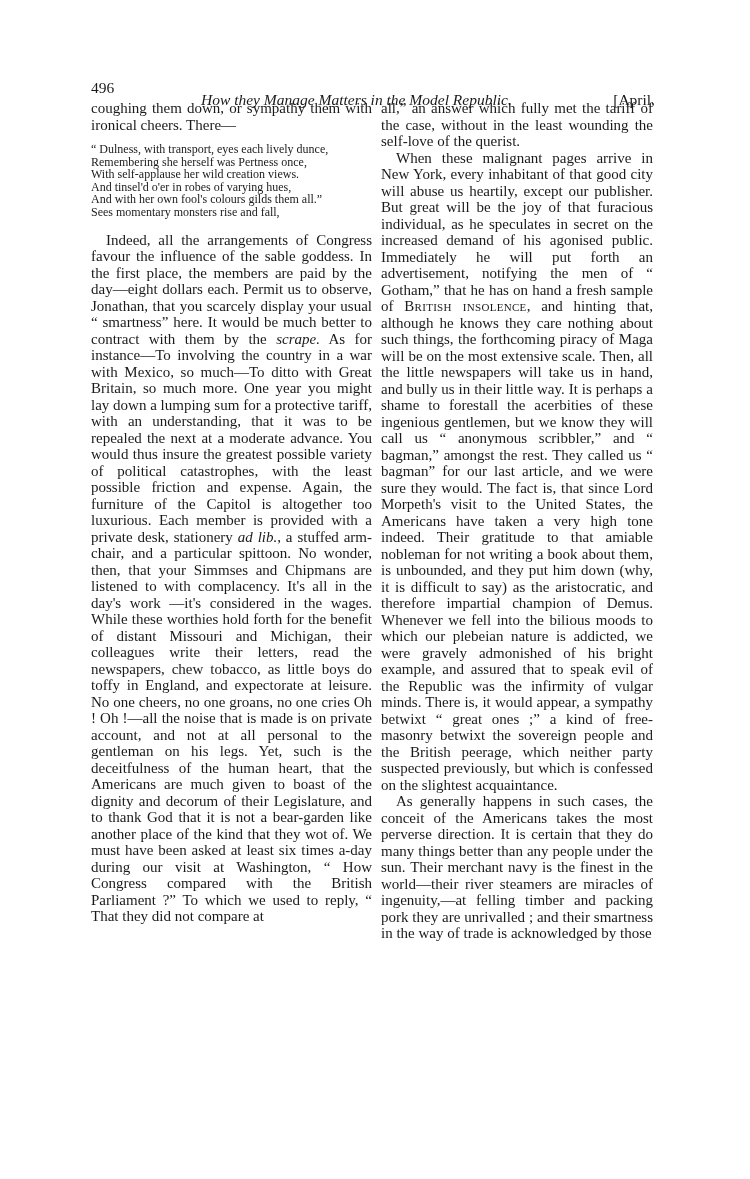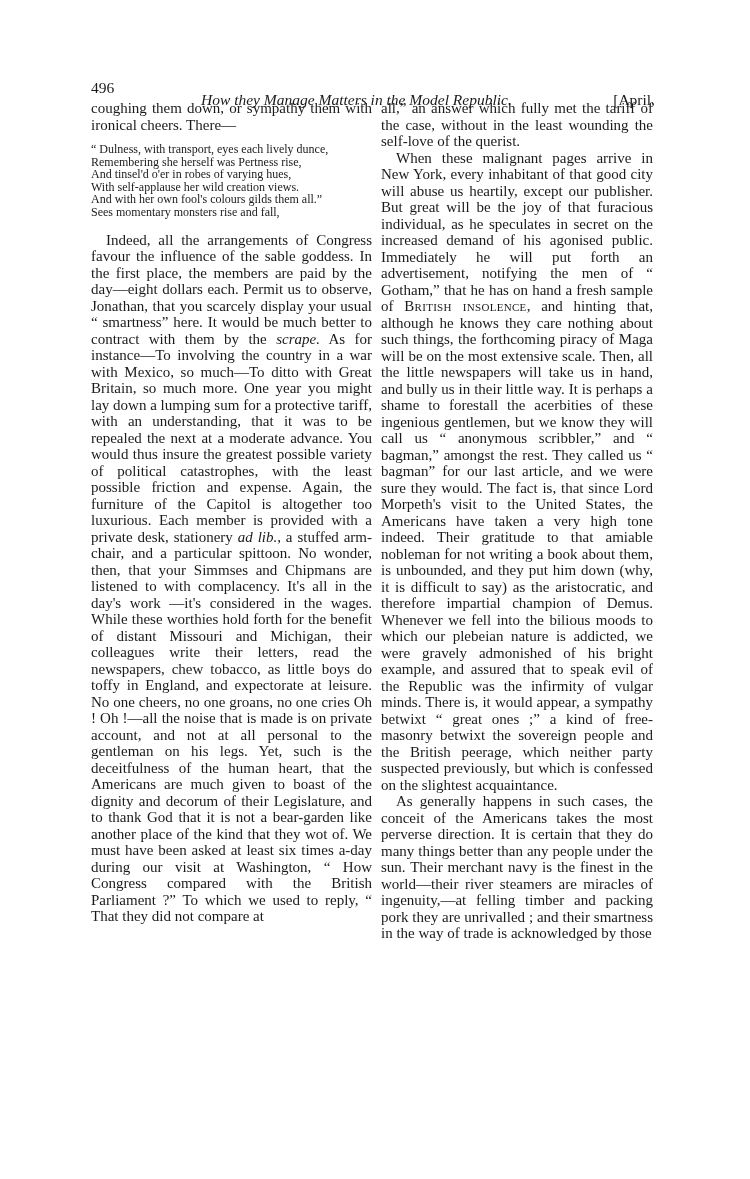--- a/index.html
+++ b/index.html
@@ -30,23 +30,23 @@
   <div class="header">
     <span class="pnum">496</span>
     <span class="title">How they Manage Matters in the Model Republic.</span>
     <span class="month">[April,</span>
   </div>
 
   <div class="col left">
     <p>coughing them down, or sympathy them with ironical cheers. There—</p>
     <div class="verse">
       <span class="vl">“ Dulness, with transport, eyes each lively dunce,</span>
-      <span class="vl">Remembering she herself was Pertness rise,</span>
+      <span class="vl">Remembering she herself was Pertness once,</span>
+      <span class="vl">With self-applause her wild creation views.</span>
       <span class="vl">And tinsel'd o'er in robes of varying hues,</span>
-      <span class="vl">With self-applause her wild creation views.</span>
       <span class="vl">And with her own fool's colours gilds them all.”</span>
       <span class="vl">Sees momentary monsters rise and fall,</span>
     </div>
     <p class="indent"><span>Indeed, all the arrangements of Congress favour the influence of the sable goddess. In the first place, the members are paid by the day—eight dollars each. Permit us to observe, Jonathan, that you scarcely display your usual “ smartness” here. It would be much better to contract with them by the </span><em>scrape.</em><span> As for instance—To involving the country in a war with Mexico, so much—To ditto with Great Britain, so much more. One year you might lay down a lumping sum for a protective tariff, with an understanding, that it was to be repealed the next at a moderate advance. You would thus insure the greatest possible variety of political catastrophes, with the least possible friction and expense. Again, the furniture of the Capitol is altogether too luxurious. Each member is provided with a private desk, stationery </span><em>ad lib.</em><span>, a stuffed arm-chair, and a particular spittoon. No wonder, then, that your Simmses and Chipmans are listened to with complacency. It's all in the day's work —it's considered in the wages. While these worthies hold forth for the benefit of distant Missouri and Michigan, their colleagues write their letters, read the newspapers, chew tobacco, as little boys do toffy in England, and expectorate at leisure. No one cheers, no one groans, no one cries Oh ! Oh !—all the noise that is made is on private account, and not at all personal to the gentleman on his legs. Yet, such is the deceitfulness of the human heart, that the Americans are much given to boast of the dignity and decorum of their Legislature, and to thank God that it is not a bear-garden like another place of the kind that they wot of. We must have been asked at least six times a-day during our visit at Washington, “ How Congress compared with the British Parliament ?” To which we used to reply, “ That they did not compare at</span></p>
   </div>
 
   <div class="col right">
     <p>all,” an answer which fully met the tariff of the case, without in the least wounding the self-love of the querist.</p>
     <p class="indent"><span>When these malignant pages arrive in New York, every inhabitant of that good city will abuse us heartily, except our publisher. But great will be the joy of that furacious individual, as he speculates in secret on the increased demand of his agonised public. Immediately he will put forth an advertisement, notifying the men of “ Gotham,” that he has on hand a fresh sample of </span><span class="sc">British insolence</span><span>, and hinting that, although he knows they care nothing about such things, the forthcoming piracy of Maga will be on the most extensive scale. Then, all the little newspapers will take us in hand, and bully us in their little way. It is perhaps a shame to forestall the acerbities of these ingenious gentlemen, but we know they will call us “ anonymous scribbler,” and “ bagman,” amongst the rest. They called us “ bagman” for our last article, and we were sure they would. The fact is, that since Lord Morpeth's visit to the United States, the Americans have taken a very high tone indeed. Their gratitude to that amiable nobleman for not writing a book about them, is unbounded, and they put him down (why, it is difficult to say) as the aristocratic, and therefore impartial champion of Demus. Whenever we fell into the bilious moods to which our plebeian nature is addicted, we were gravely admonished of his bright example, and assured that to speak evil of the Republic was the infirmity of vulgar minds. There is, it would appear, a sympathy betwixt “ great ones ;” a kind of free-masonry betwixt the sovereign people and the British peerage, which neither party suspected previously, but which is confessed on the slightest acquaintance.</span></p>
     <p class="indent">As generally happens in such cases, the conceit of the Americans takes the most perverse direction. It is certain that they do many things better than any people under the sun. Their merchant navy is the finest in the world—their river steamers are miracles of ingenuity,—at felling timber and packing pork they are unrivalled ; and their smartness in the way of trade is acknowledged by those</p>

